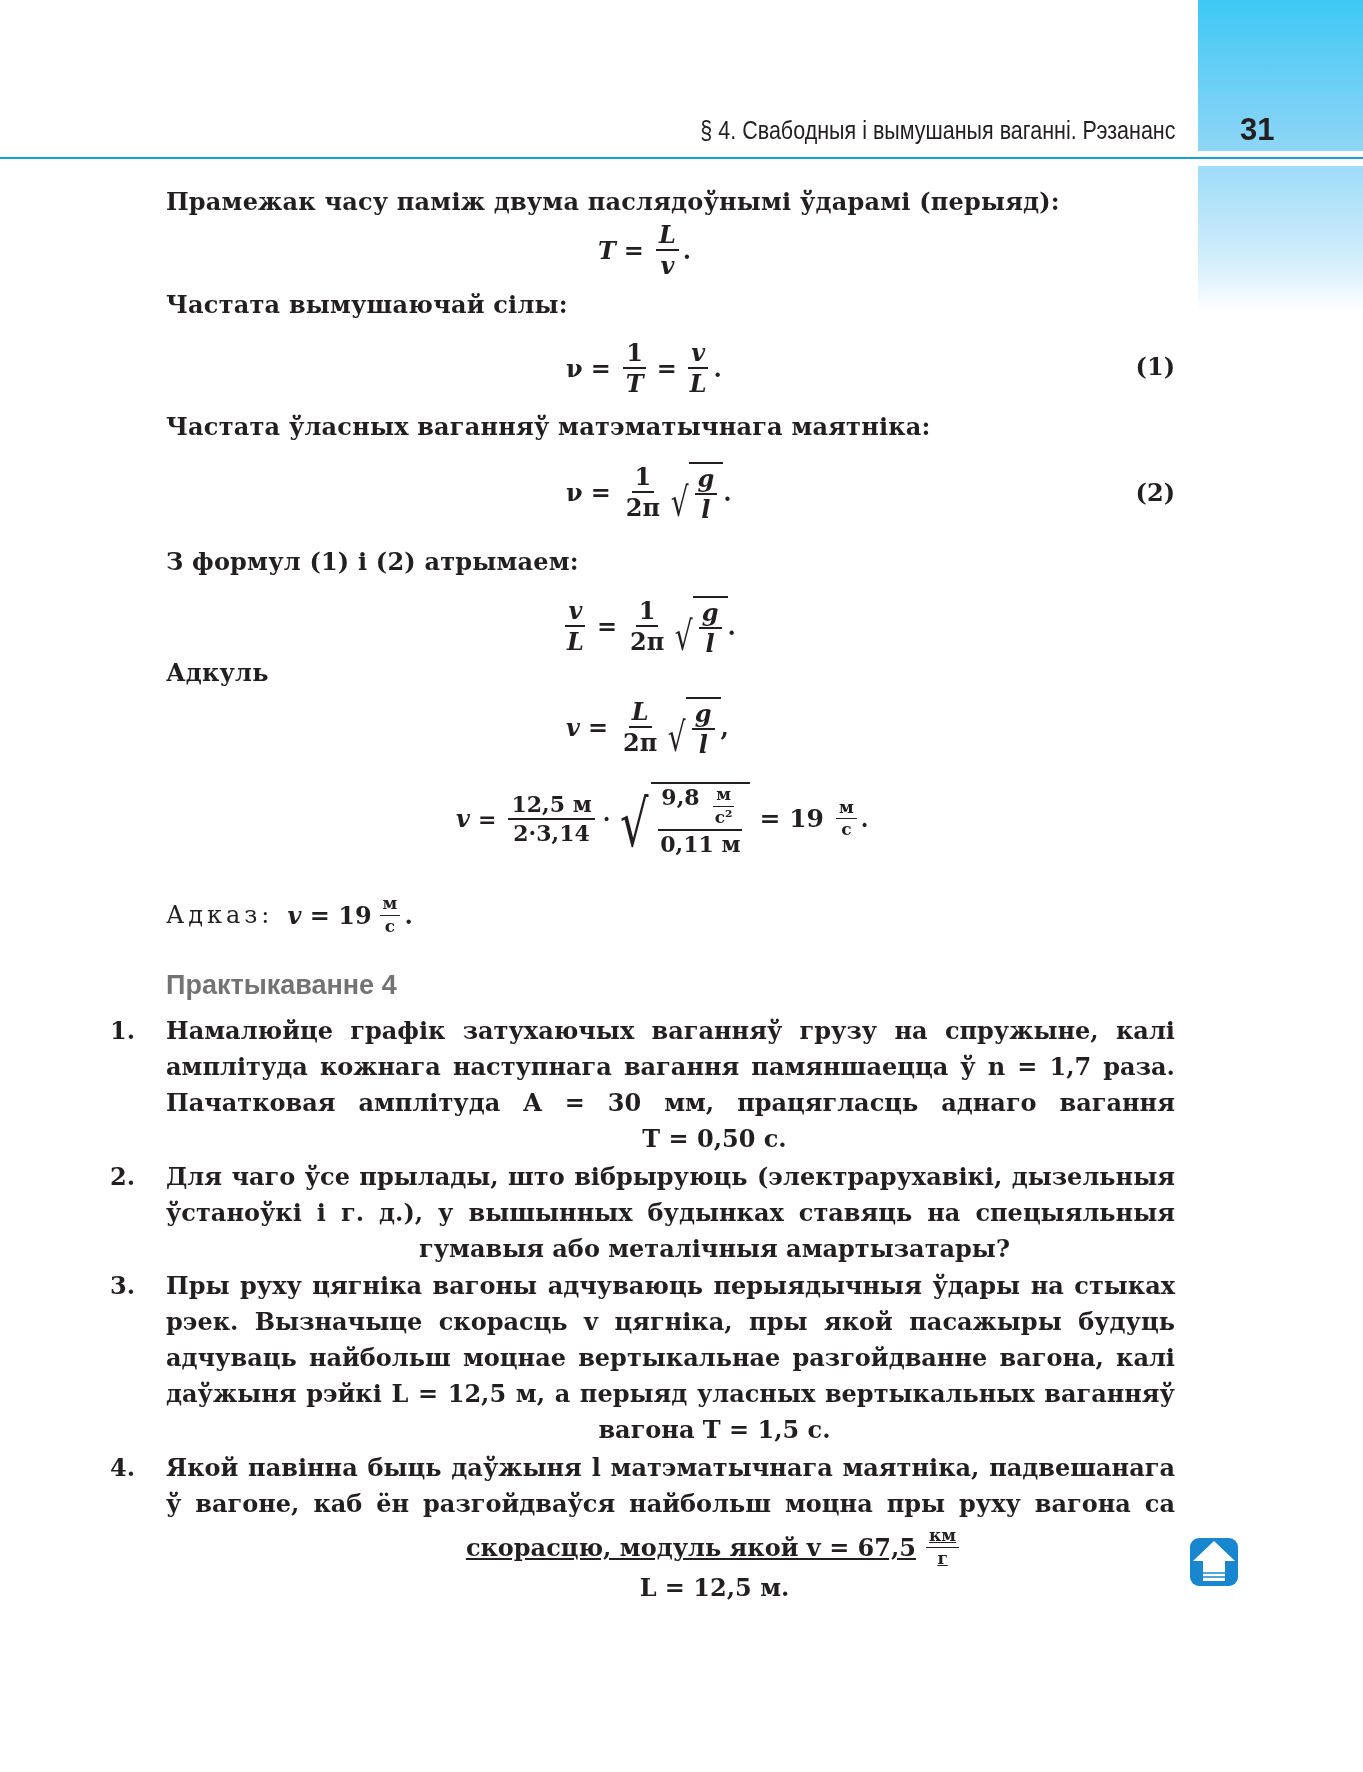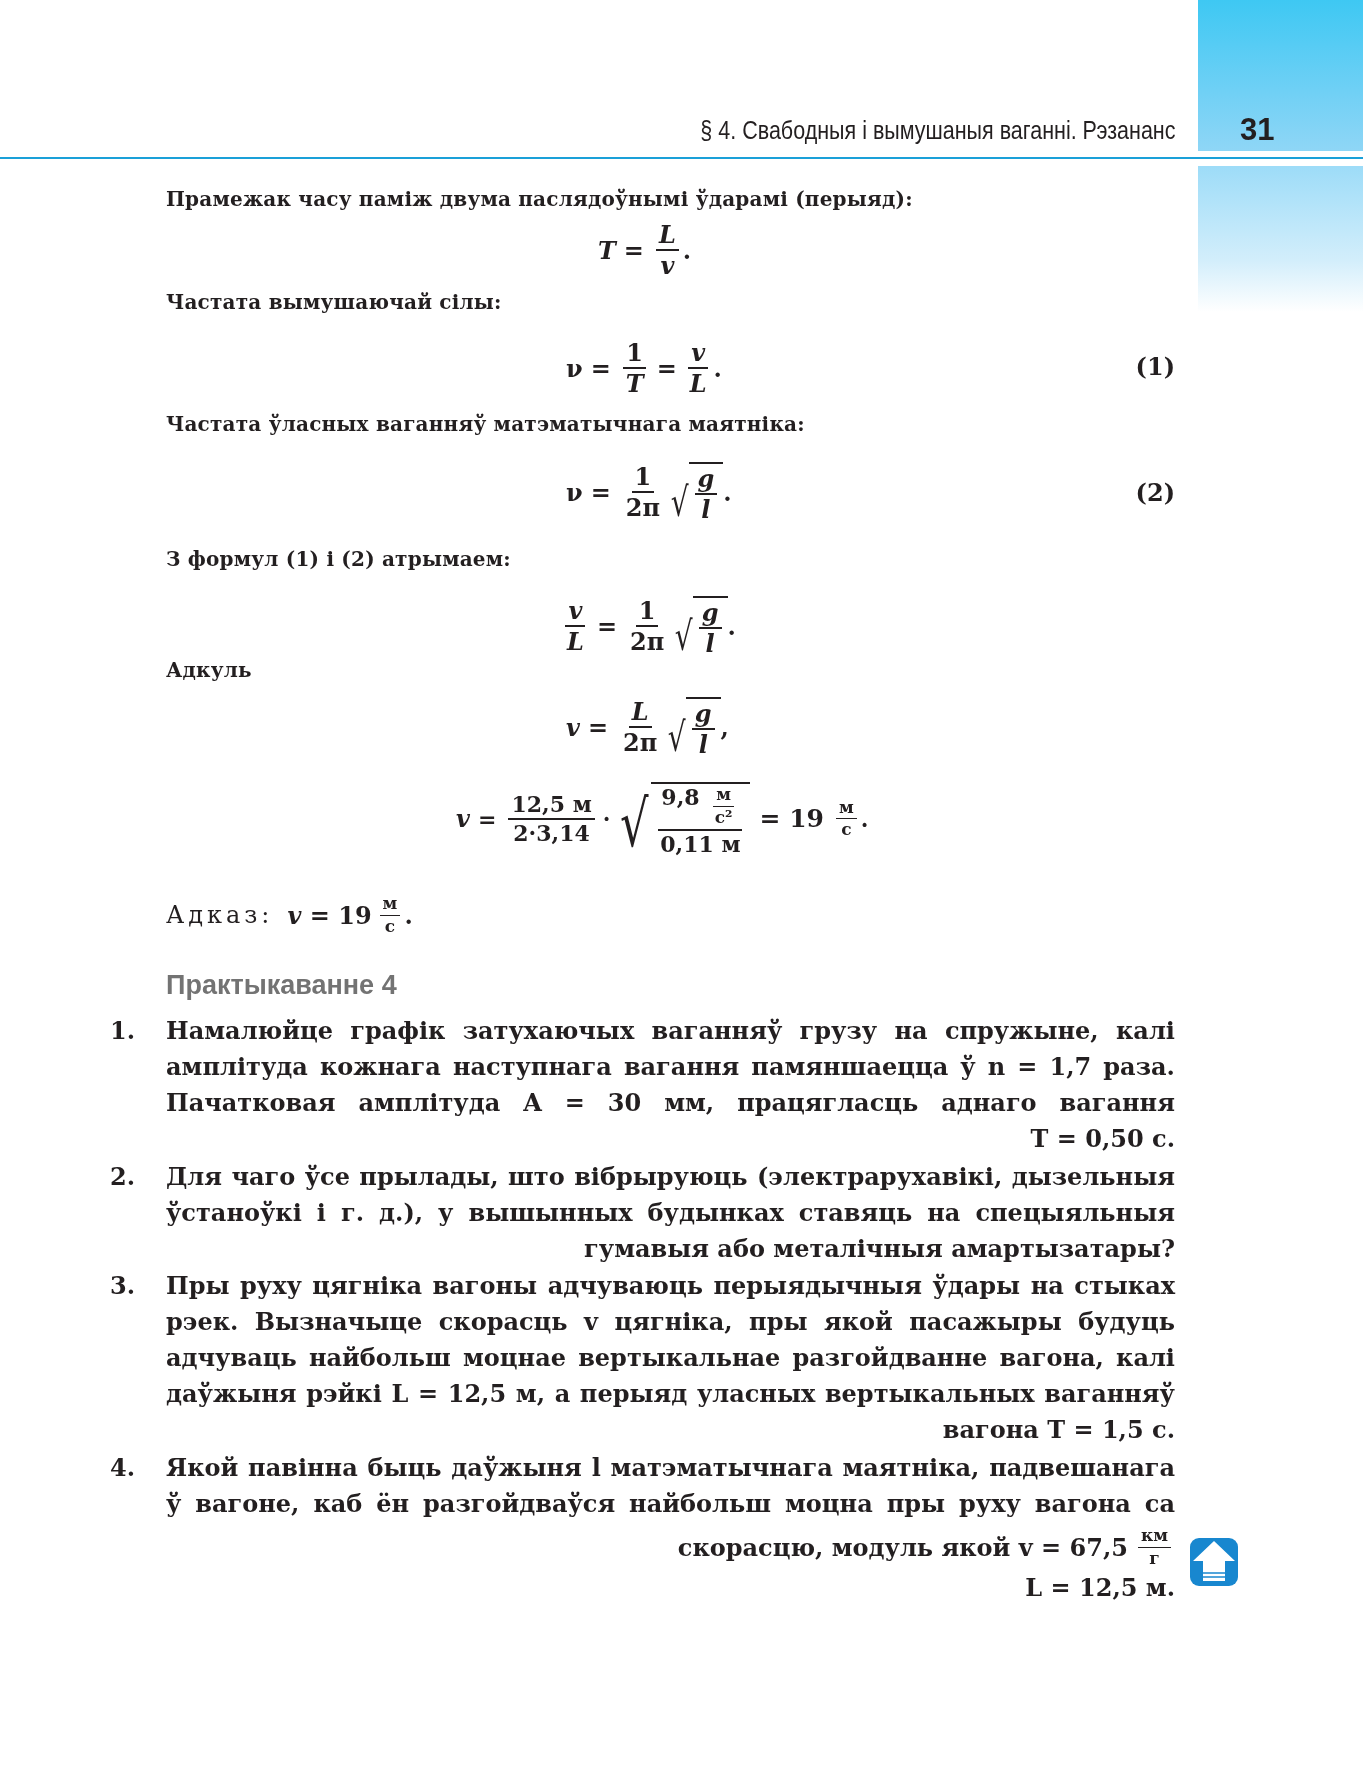--- a/index.html
+++ b/index.html
@@ -7,39 +7,39 @@
          font-family:"DejaVu Serif", "Liberation Serif", serif; color:#231f20; }
   .side-top { position:absolute; left:1198px; top:0; width:165px; height:151px;
               background:linear-gradient(to bottom, #3ec8f3 0%, #6fd0f5 60%, #8fd6f6 100%); }
   .side-bottom { position:absolute; left:1198px; top:166px; width:165px; height:146px;
               background:linear-gradient(to bottom, #9ddcf8 0%, #d3eefb 65%, #ffffff 100%); }
   .rule { position:absolute; left:0; top:157px; width:1363px; height:2px; background:#1aa0d8; }
   .running-head { position:absolute; right:188px; top:116px; font-family:"Liberation Sans", sans-serif;
                   font-size:25px; color:#231f20; transform:scaleX(0.86); transform-origin:right center; white-space:nowrap; }
   .page-num { position:absolute; left:1240px; top:112px; font-family:"Liberation Sans", sans-serif;
               font-weight:bold; font-size:31px; color:#231f20; }
-  .p { position:absolute; font-weight:bold; font-size:20px; white-space:nowrap; letter-spacing:0.2px; }
+  .p { position:absolute; font-weight:bold; font-size:24px; white-space:nowrap; letter-spacing:0.2px; }
   .eq { position:absolute; font-family:"DejaVu Serif", serif; font-size:24px; font-weight:bold; white-space:nowrap;
         display:flex; align-items:center; }
   .it { font-style:italic; }
   .frac { display:inline-flex; flex-direction:column; align-items:center; vertical-align:middle; margin:0 4px; }
   .frac .num { padding:0 3px 2px; border-bottom:2px solid #231f20; line-height:1.05; }
   .frac .den { padding:2px 3px 0; line-height:1.05; }
   .frac.small { font-size:17px; }
   .frac.small .num { border-bottom-width:1.5px; }
   .sqrt { display:inline-flex; align-items:stretch; vertical-align:middle; }
   .sqrt .radic { font-weight:normal; font-size:40px; line-height:1; transform:scaleX(0.7); display:flex; align-items:flex-end; margin-right:-4px; }
   .sqrt .rad { border-top:2px solid #231f20; padding:2px 2px 0 2px; display:flex; align-items:center; }
   .eqnum { position:absolute; right:188px; font-weight:bold; font-size:24px; }
   .heading { position:absolute; left:166px; top:970px; font-family:"Liberation Sans", sans-serif; font-weight:bold;
              font-size:27px; color:#737373; }
   .item { position:absolute; left:110px; width:1065px; font-weight:bold; font-size:24px; }
   .item .n { position:absolute; left:0; top:0; }
   .item .line { position:absolute; left:56px; width:1009px; white-space:nowrap; display:flex; justify-content:space-between; }
-  .item .line.last { justify-content:flex-end; gap:9px; }
+  .item .line.last { justify-content:center; gap:9px;margin-left:44px; }
   .arrow-btn { position:absolute; left:1189px; top:1537px; width:50px; height:50px; }
   .spaced { letter-spacing:4px; }
 </style>
 </head>
 <body>
 
 <div class="side-top"></div>
 <div class="side-bottom"></div>
 <div class="rule"></div>
 <div class="running-head">§ 4. Свабодныя і вымушаныя ваганні. Рэзананс</div>
@@ -325,21 +325,21 @@
       <span>каб</span>
       <span>ён</span>
       <span>разгойдваўся</span>
       <span>найбольш</span>
       <span>моцна</span>
       <span>пры</span>
       <span>руху</span>
       <span>вагона</span>
       <span>са</span>
     </div>
-  <div class="line last" style="top:74px; align-items:center; gap:6px;">
+  <div class="line last" style="top:74px; align-items:center; gap:6px;text-decoration:underline;">
     <span>скорасцю, модуль якой v = 67,5</span>
     <span class="frac small">
       <span class="num">км</span>
       <span class="den">г</span>
     </span>
   </div>
   <div class="line last" style="top:120px;">
       <span>L = 12,5 м.</span>
     </div>
 </div>

